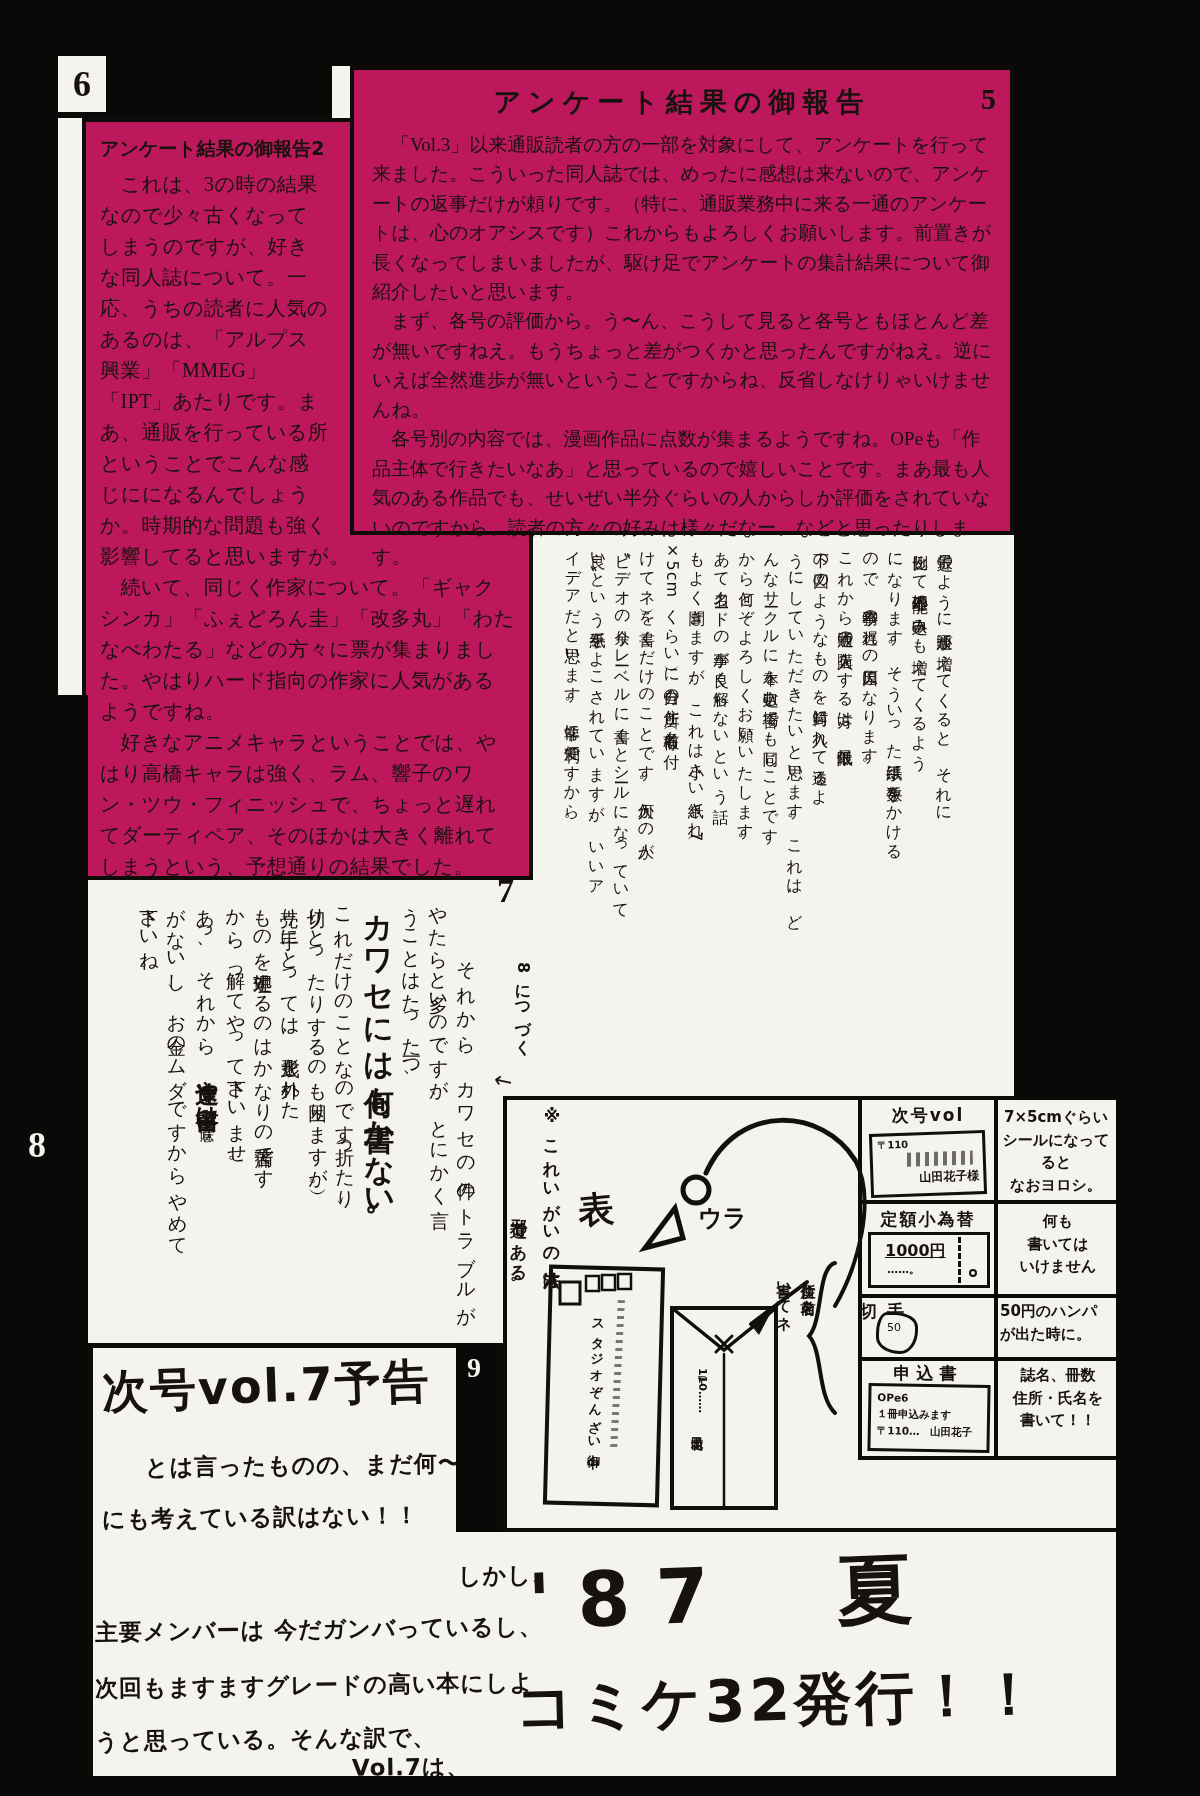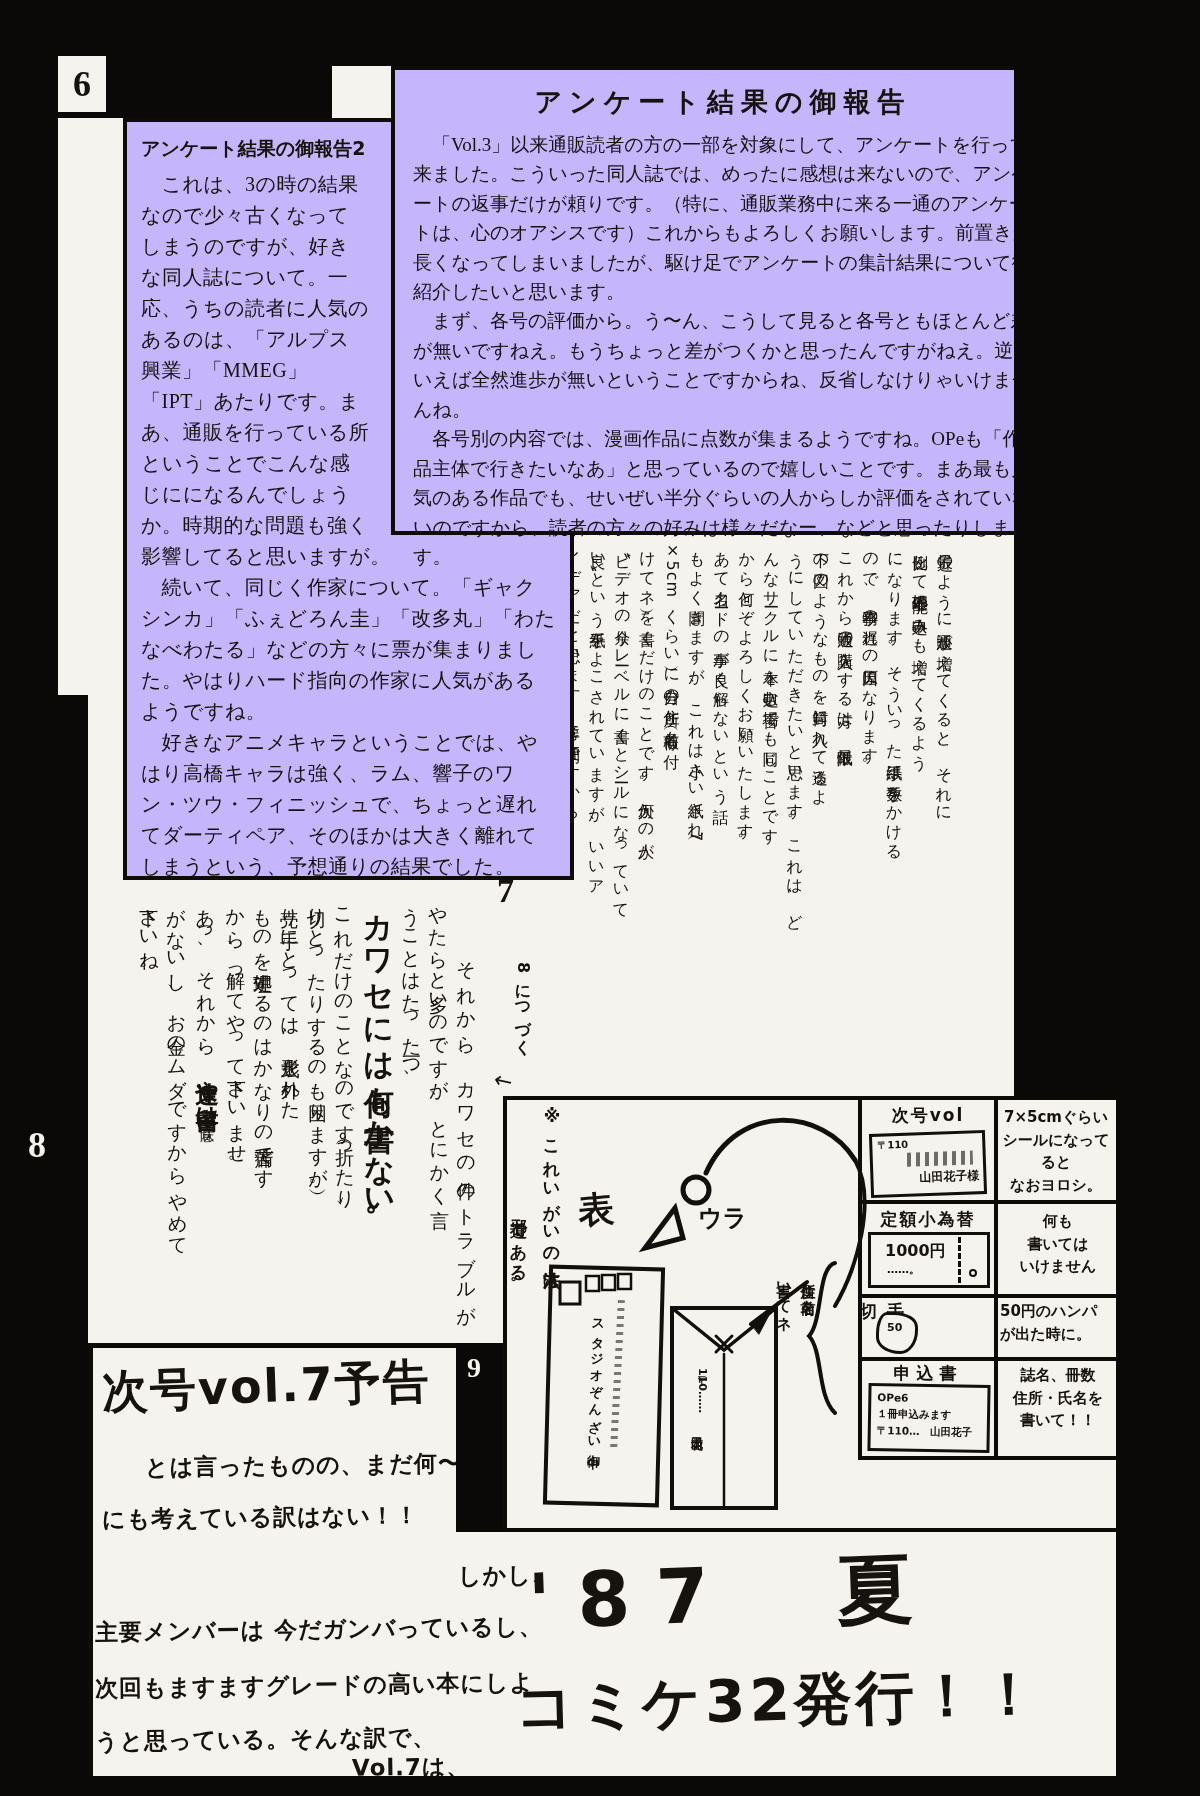--- a/index.html
+++ b/index.html
@@ -5,21 +5,21 @@
   html,body{margin:0;padding:0;background:#000;}
   #page{position:relative;width:1200px;height:1796px;background:#0a0908;overflow:hidden;
         font-family:"DejaVu Sans",sans-serif;color:#16120e;}
   .abs{position:absolute;box-sizing:border-box;}
   .blk{background:#0a0908;}
   .paper{background:#f5f3ee;}
   .serif{font-family:"Liberation Serif","DejaVu Serif",serif;}
   .hand{font-family:"DejaVu Sans",sans-serif;}
   .v{writing-mode:vertical-rl;}
   .pre{white-space:pre-line;}
-  .pbox{background:#c4b5fd;border:4px solid #0e0c09;margin-left:41px;}
+  .pbox{background:#be185d;border:4px solid #0e0c09;}
   .pnum{font-family:"Liberation Serif",serif;font-weight:bold;}
   
   #report2{left:82px;top:118px;width:451px;height:762px;z-index:1;padding:12px 14px;
            font-size:20px;line-height:1.55;letter-spacing:.5px;}
   #report2 .spacer{float:right;width:186px;height:400px;}
   #report2 h3{margin:0 0 6px 0;font-size:19px;white-space:nowrap;letter-spacing:0;}
   #report2 p{margin:0;font-family:Liberation Serif, serif;}
   #report1{left:350px;top:66px;width:664px;height:469px;z-index:2;padding:10px 18px;
            font-size:19px;line-height:1.55;}
   #report1 h2{margin:2px 0 6px 0;text-align:center;font-size:27px;letter-spacing:7px;}
@@ -136,31 +136,31 @@
     <div class="hand" style="font-size:12px;font-weight:bold;text-align:right;padding:3px 4px 0 0;">山田花子様</div>
   </div>
   <div class="abs hand dnote pre" style="left:999px;top:1106px;width:114px;text-align:center;">7×5cmぐらい
 シールになってると
 なおヨロシ。</div>
 
   <div class="abs hand dlabel" style="left:866px;top:1208px;width:124px;">定額小為替</div>
   <div class="abs" style="left:868px;top:1232px;width:122px;height:56px;border:3px solid #12100c;background:#f5f3ee;">
     <div class="abs" style="right:26px;top:2px;bottom:2px;border-left:3px dashed #12100c;"></div>
     <div class="abs" style="right:10px;bottom:8px;width:8px;height:8px;border:2px solid #12100c;border-radius:50%;"></div>
-    <div class="hand" style="font-size:16px;font-weight:bold;padding:6px 12px 0 14px;">1000円</div>
+    <div class="hand" style="font-size:16px;font-weight:bold;text-decoration:underline;padding:6px 12px 0 14px;">1000円</div>
     <div class="hand" style="font-size:11px;font-weight:bold;padding:0 0 0 16px;">……。</div>
   </div>
   <div class="abs hand dnote pre" style="left:1003px;top:1210px;width:110px;text-align:center;">何も
 書いては
 いけません</div>
 
   <div class="abs hand dlabel" style="left:842px;top:1300px;width:90px;letter-spacing:10px;">切手</div>
   <div class="abs" style="left:876px;top:1312px;width:42px;height:42px;border:3px solid #12100c;background:#f5f3ee;
               border-radius:28% 60% 45% 62% / 55% 38% 60% 42%;">
-    <div class="hand" style="font-size:11px;font-weight:bold;padding:6px 0 0 8px;">50</div>
+    <div class="hand" style="font-size:11px;font-weight:normal;padding:6px 0 0 8px;">50</div>
   </div>
   <div class="abs hand dnote pre" style="left:1000px;top:1300px;width:114px;text-align:left;">50円のハンパ
 が出た時に。</div>
 
   <div class="abs hand dlabel" style="left:866px;top:1362px;width:124px;letter-spacing:6px;">申込書</div>
   <div class="abs" style="left:868px;top:1384px;width:122px;height:68px;border:3px solid #12100c;background:#f5f3ee;transform:rotate(1deg);">
     <div class="hand pre" style="font-size:10.5px;font-weight:bold;line-height:1.55;padding:3px 0 0 6px;">OPe6
 １冊申込みます
 〒110…　山田花子</div>
   </div>

